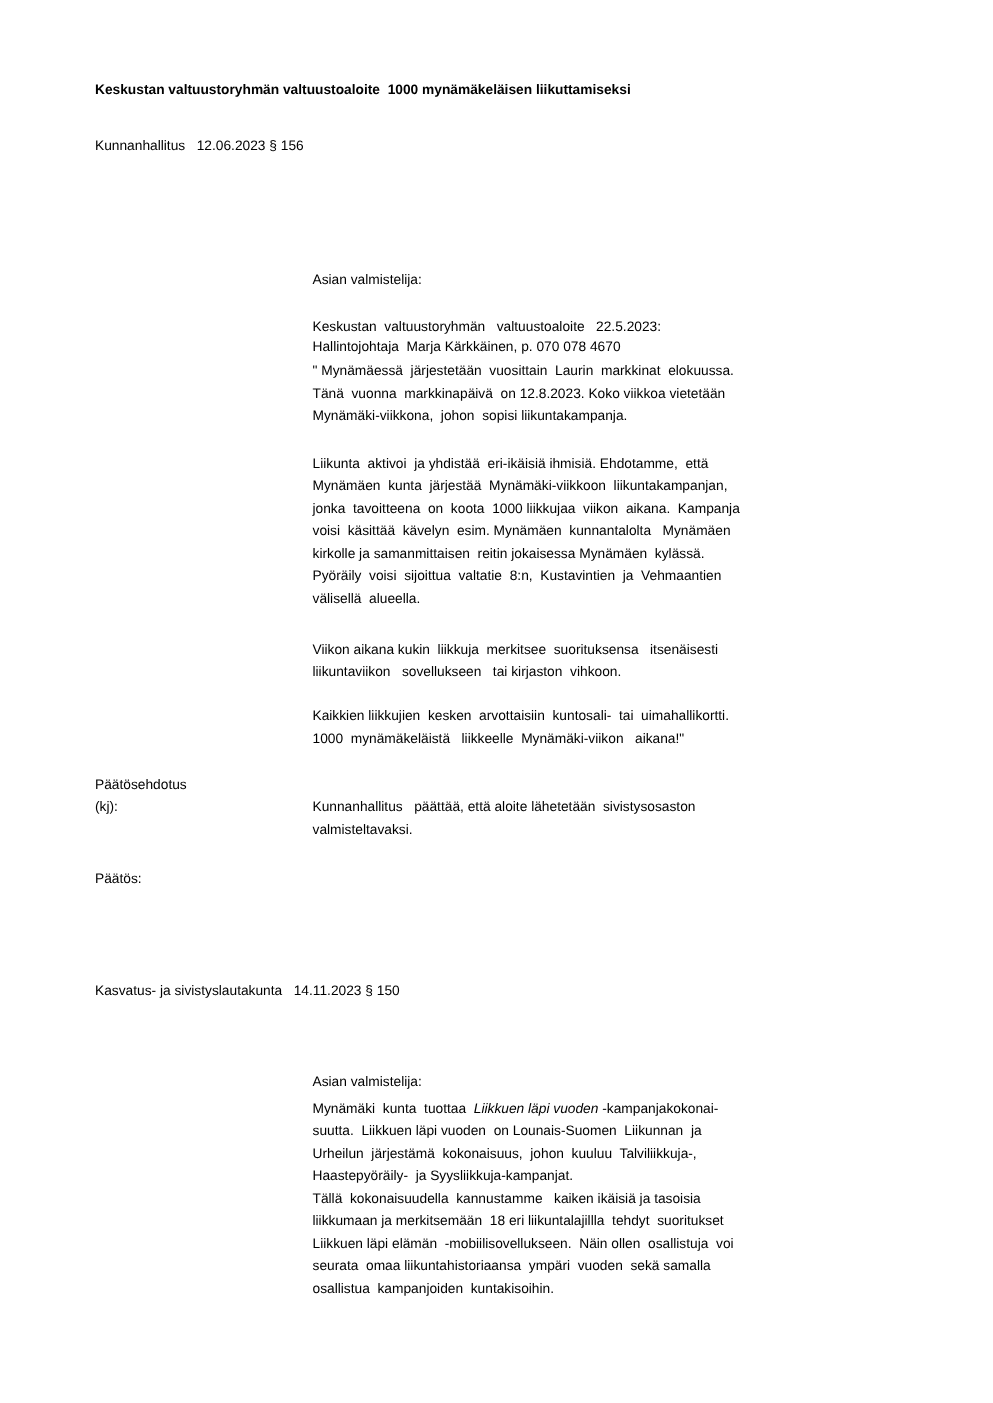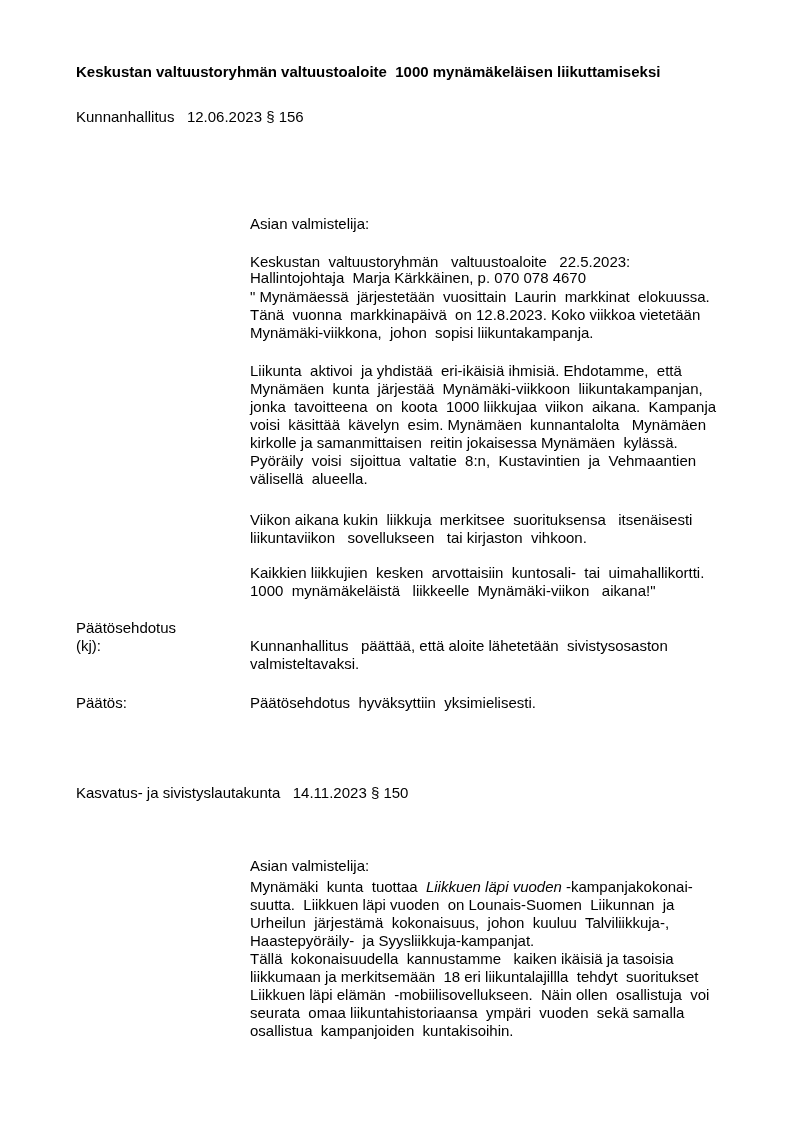--- a/index.html
+++ b/index.html
@@ -3,21 +3,21 @@
 <meta charset="utf-8">
 <style>
   html, body { margin: 0; padding: 0; background: #ffffff; }
   .page {
     position: relative;
     width: 794px;
     height: 1122px;
     background: #ffffff;
     color: #000000;
     font-family: "Liberation Sans", "DejaVu Sans", sans-serif;
-    font-size: 15px;
+    font-size: 11px;
     line-height: 18px;
     overflow: hidden;
   }
   .abs { position: absolute; white-space: pre-wrap; }
   .title { font-weight: bold; width: 690px; }
   .label-col { left: 76px; width: 172px; }
   .content-col { left: 250px; width: 540px; }
   .it { font-style: italic; }
 </style>
 </head>
@@ -55,21 +55,20 @@
 1000  mynämäkeläistä   liikkeelle  Mynämäki-viikon   aikana!"</div>
 
   <div class="abs content-col" style="top:637px;">Kunnanhallitus   päättää, että aloite lähetetään  sivistysosaston
 valmisteltavaksi.</div>
 
   <div class="abs label-col" style="top:619px;">Päätösehdotus
 (kj):</div>
 
   <div class="abs label-col" style="top:694px;">Päätös:</div>
 
-  <div class="abs content-col" style="top:694px;">Päätösehdotus  hyväksyttiin  yksimielisesti.</div>
 
   <div class="abs label-col" style="top:748px; width:480px;">
     <div>Kasvatus- ja sivistyslautakunta   14.11.2023 § 150</div>
   </div>
 
   <div class="abs content-col" style="top:821px;">
     <div>Asian valmistelija:</div>
   </div>
 
   <div class="abs content-col" style="top:878px;"><span>Mynämäki  kunta  tuottaa  </span><span class="it">Liikkuen läpi vuoden</span><span> -kampanjakokonai-

